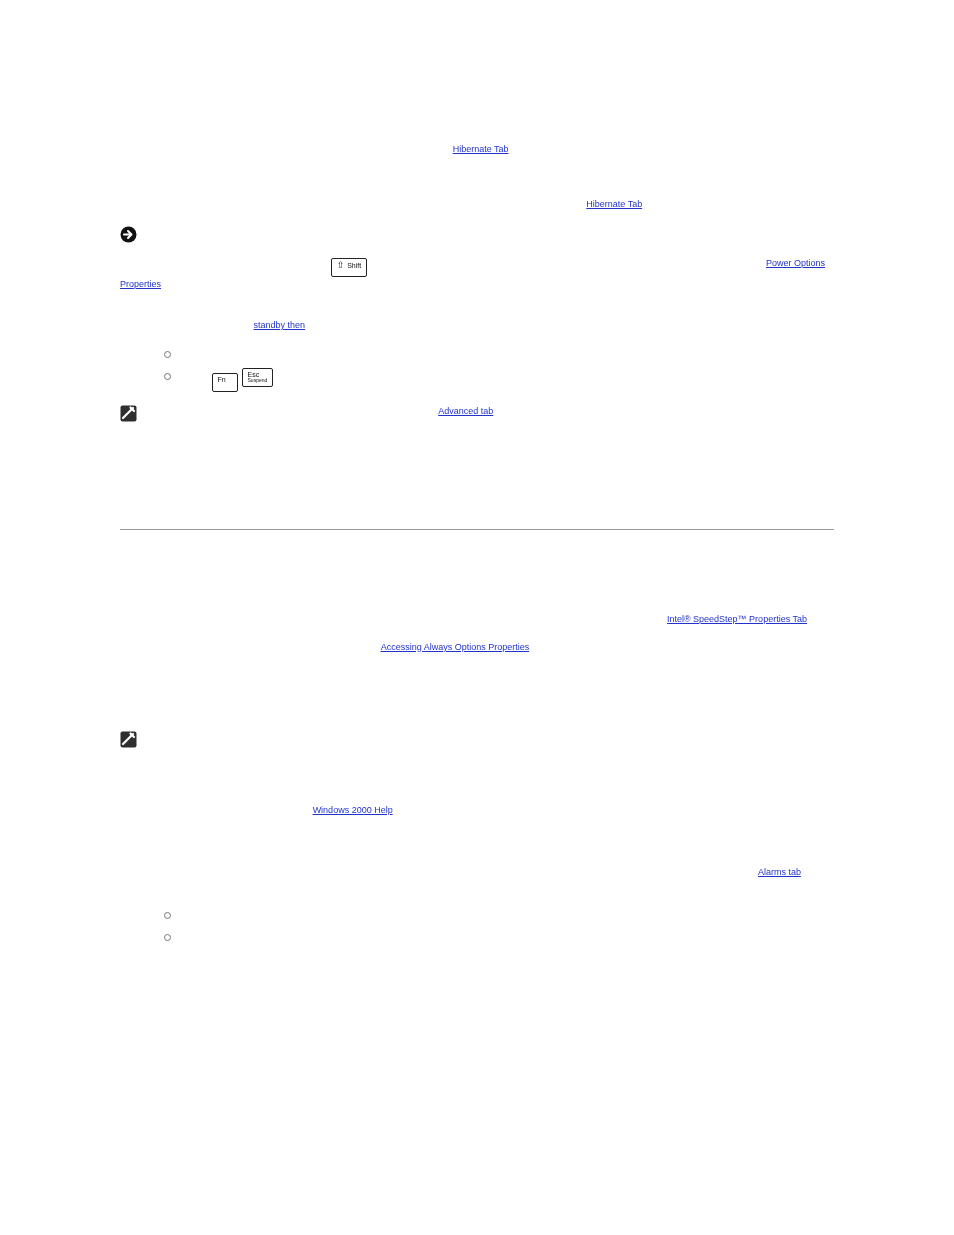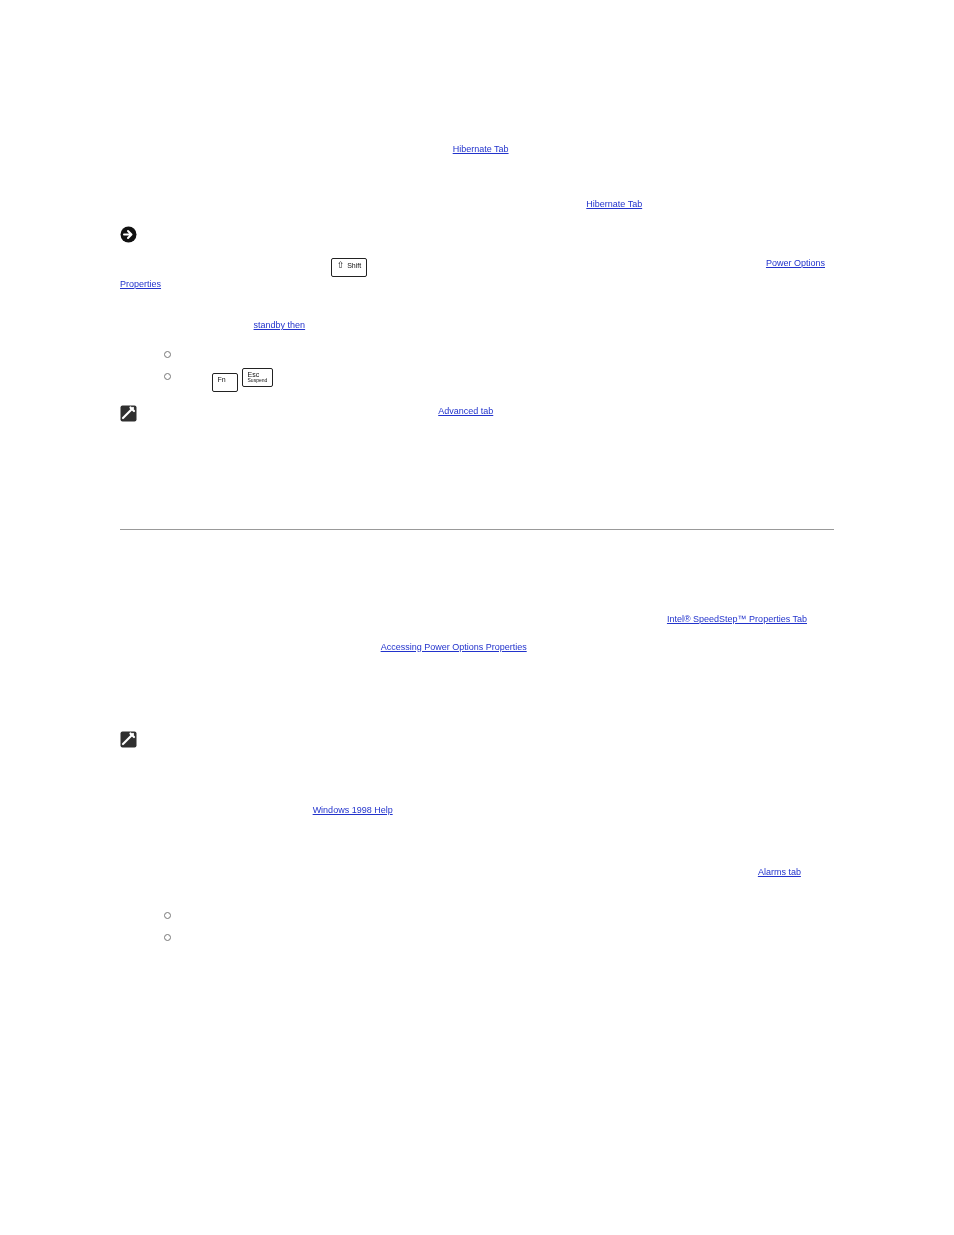--- a/index.html
+++ b/index.html
@@ -167,21 +167,21 @@
 
   <div class="para">
     <span>Windows 2000 has the following power management tabs in the Power Options Properties window:</span>
   </div>
 
   <div class="para">
     <span>If you are running Windows 2000 with Intel® SpeedStep™ technology installed, the </span><span class="bold">Power Options Properties</span><span> window also contains an </span><a class="link" href="#">Intel® SpeedStep™ Properties Tab</a><span>.</span>
   </div>
 
   <div class="para">
-    <span>To access the Windows </span><span class="bold">Power Options Properties</span><span> window, see </span><a class="link" href="#">Accessing Power Options Properties</a><span>.</span>
+    <span>To access the Windows </span><span class="bold">Power Options Properties</span><span> window, see </span><a class="link" href="#">Accessing Always Options Properties</a><span>.</span>
   </div>
 
   <div class="heading2">Power Schemes Tab</div>
 
   <div class="para">
     <span>The Power Schemes pull-down menu displays the selected preset power scheme:</span>
   </div>
 
   <div class="row-hint">
     <span class="icon">
@@ -194,21 +194,21 @@
     <div>
       <span class="bold">HINT:</span> <span>Dell recommends that you use the Portable/Laptop power scheme to maximize battery power.</span>
     </div>
   </div>
 
   <div class="para">
     <span>Depending on your operating system, typical default power schemes are Portable/Laptop, Home/Office, Max Battery, Presentation, Minimal Power Management, and </span><span class="bold">Always On</span><span>.</span>
   </div>
 
   <div class="para">
-    <span>Each preset power scheme has different time-out settings for putting the computer into standby mode, turning off the monitor, and turning off the hard-disk drive. For more information on power management options, see </span><a class="link" href="#">Windows 1998 Help</a><span>.</span>
+    <span>Each preset power scheme has different time-out settings for putting the computer into standby mode, turning off the monitor, and turning off the hard-disk drive. For more information on power management options, see </span><a class="link" href="#">Windows 2000 Help</a><span>.</span>
   </div>
 
   <div class="heading2">Alarms Tab</div>
 
   <div class="para">
     <span>The </span><span class="bold">Low battery alarm</span><span> and </span><span class="bold">Critical battery alarm</span><span> settings alert you with a message when the battery charge falls below a certain percentage, as shown in the </span><a class="link" href="#">Alarms tab</a><span> window. When you received your computer, the Low battery alarm and Critical battery alarm check boxes were selected. Dell recommends that you continue to use these settings:</span>
   </div>
 
   <ul class="bullet-list">
     <li>

